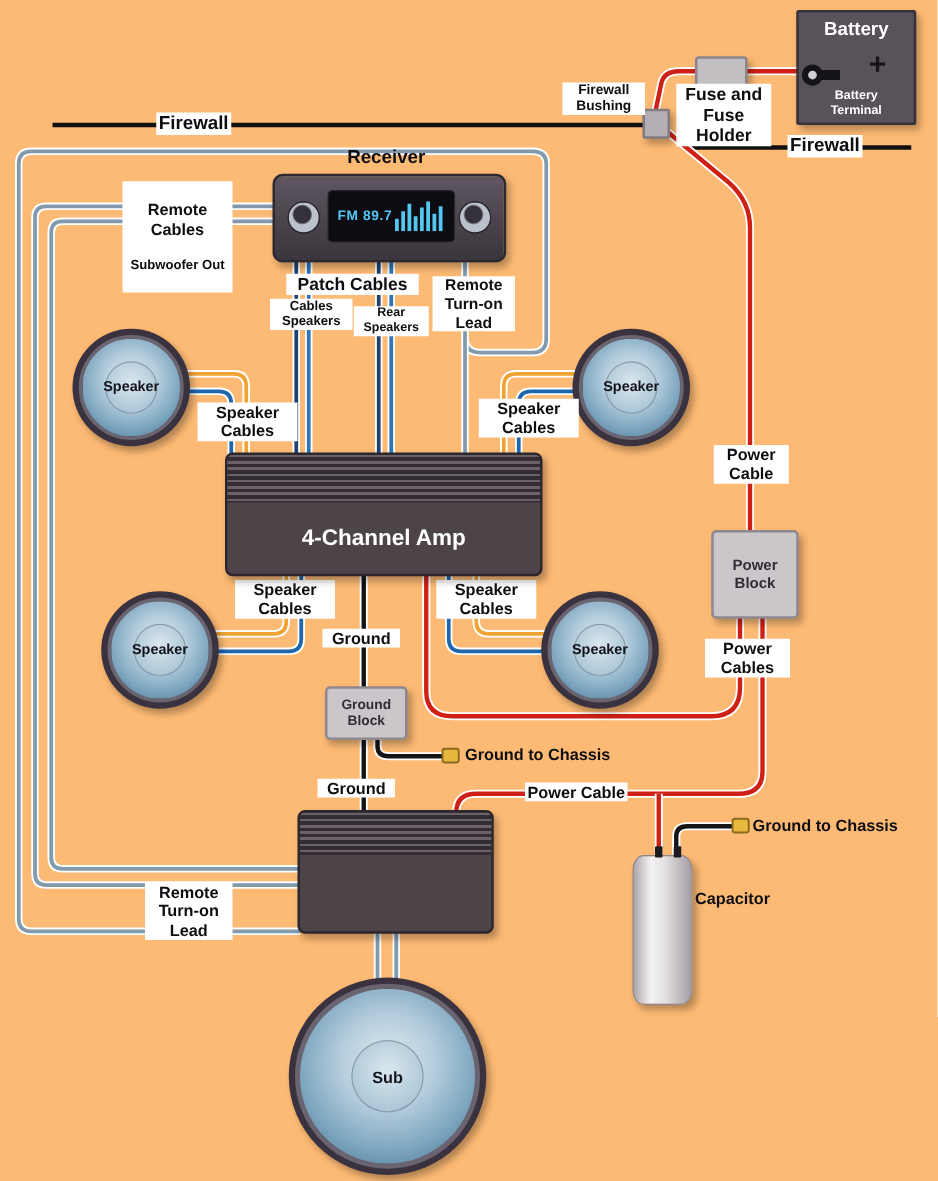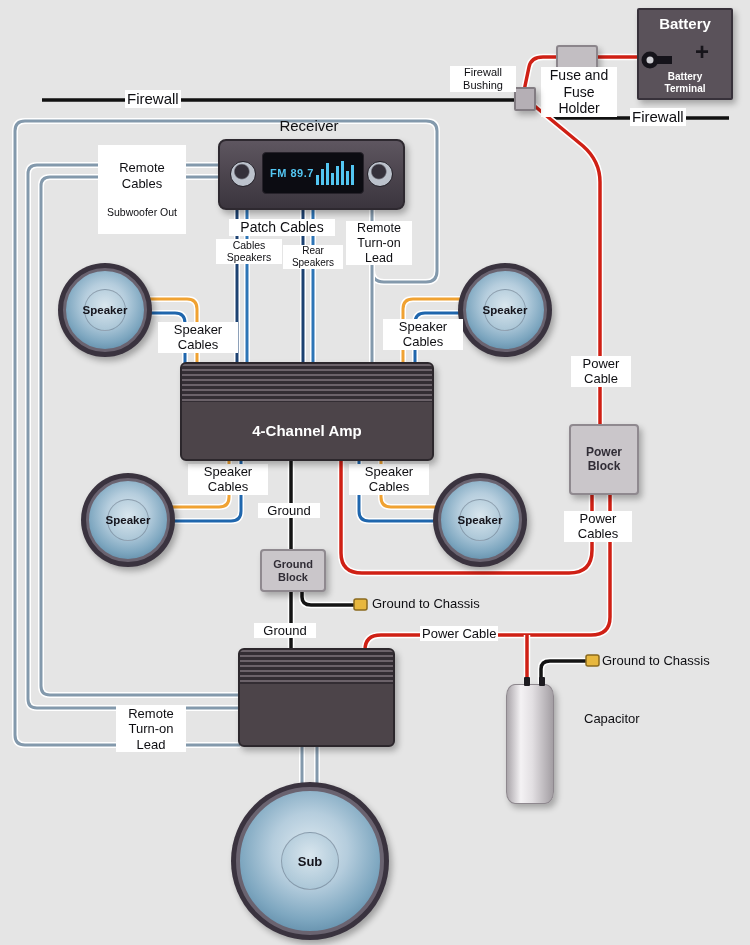--- a/index.html
+++ b/index.html
@@ -1,19 +1,19 @@
 <!DOCTYPE html>
 <html><head>
 <meta charset="utf-8">
 <style>
   html,body{margin:0;padding:0;background:#ffffff;}
-  .stage{position:relative;width:750px;height:945px;background:#e5e5e5;overflow:hidden;
+  .stage{position:relative;width:750px;height:945px;background:#fdba74;overflow:hidden;
          font-family:"Liberation Sans", sans-serif;}
   svg.wires{position:absolute;left:0;top:0;}
-  .lbl{position:absolute;font-weight:normal;text-align:center;white-space:pre-line;
+  .lbl{position:absolute;font-weight:bold;text-align:center;white-space:pre-line;
        line-height:1.18;color:#0e0e12;font-size:13px;}
   .bg{background:#ffffff;padding:0 2px;}
   .sm{font-size:10.5px;}
   
   .box{position:absolute;box-shadow:3px 4px 6px rgba(0,0,0,.28);}
   .battery{left:637px;top:8px;width:92px;height:88px;background:#5a525a;
            border:2px solid #37313a;border-radius:2px;color:#fff;}
   .battery .title{position:absolute;top:5px;left:0;right:0;text-align:center;
                   font-weight:bold;font-size:15px;}
   .battery .term-icon{position:absolute;left:0px;top:38px;}
@@ -33,21 +33,21 @@
   .display{position:absolute;left:42px;top:11px;width:102px;height:42px;background:#0c0c12;
            border-radius:4px;border:1px solid #26222a;display:flex;align-items:center;
            justify-content:space-between;padding:0 7px;box-sizing:border-box;}
   .display .freq{color:#53c6f2;font-size:11px;font-weight:bold;letter-spacing:.5px;}
   .amp{border-radius:6px;background:#4c4449;border:2px solid #2c272c;}
   .amp .fins{position:absolute;left:0;right:0;top:0;height:38px;border-radius:4px 4px 0 0;
              background:repeating-linear-gradient(180deg,#6b6269 0 2px,#332d33 2px 5px);}
   .amp .amp-lbl{position:absolute;left:0;right:0;bottom:0;top:38px;display:flex;
                 align-items:center;justify-content:center;color:#fff;font-weight:bold;}
   .amp4{left:180px;top:362px;width:250px;height:95px;}
-  .amp4 .amp-lbl{font-size:15px;}
+  .amp4 .amp-lbl{font-size:18px;}
   .monoamp{left:238px;top:648px;width:153px;height:95px;}
   .monoamp .fins{height:34px;}
   .monoamp .amp-lbl{top:34px;font-size:13.5px;}
   .block{background:#cac6ca;border:2px solid #8f898f;border-radius:4px;display:flex;
          align-items:center;justify-content:center;text-align:center;font-weight:bold;
          color:#312d36;white-space:pre-line;line-height:1.15;}
   .powerblock{left:569px;top:424px;width:66px;height:67px;font-size:12px;}
   .groundblock{left:260px;top:549px;width:62px;height:39px;font-size:11px;}
   .capacitor{left:506px;top:684px;width:46px;height:118px;border-radius:9px/12px;
              background:linear-gradient(90deg,#aaa5aa 0%,#f4f2f4 30%,#e2dfe2 55%,#a39ea3 100%);
@@ -251,21 +251,21 @@
 Block</div>
   <div class="lbl" style="left:372px;top:596px;">Ground to Chassis</div>
   <div class="lbl bg" style="left:254px;top:623px;width:58px;">Ground</div>
   <div class="lbl bg" style="left:420px;top:626px;">Power Cable</div>
   <div class="lbl" style="left:602px;top:653px;">Ground to Chassis</div>
 
   <div class="box capacitor">
     <div class="cap-term" style="left:17px;"></div>
     <div class="cap-term" style="left:32px;"></div>
   </div>
-  <div class="lbl" style="left:556px;top:711px;margin-left:28px;">Capacitor</div>
+  <div class="lbl" style="left:556px;top:711px;">Capacitor</div>
 
   <div class="lbl bg" style="left:116px;top:706px;width:66px;">Remote
 Turn-on
 Lead</div>
 
   <div class="speaker sub">
     <div class="cone"></div>
       <div class="cap"></div>
     <div class="spk-lbl">Sub</div>
   </div>

